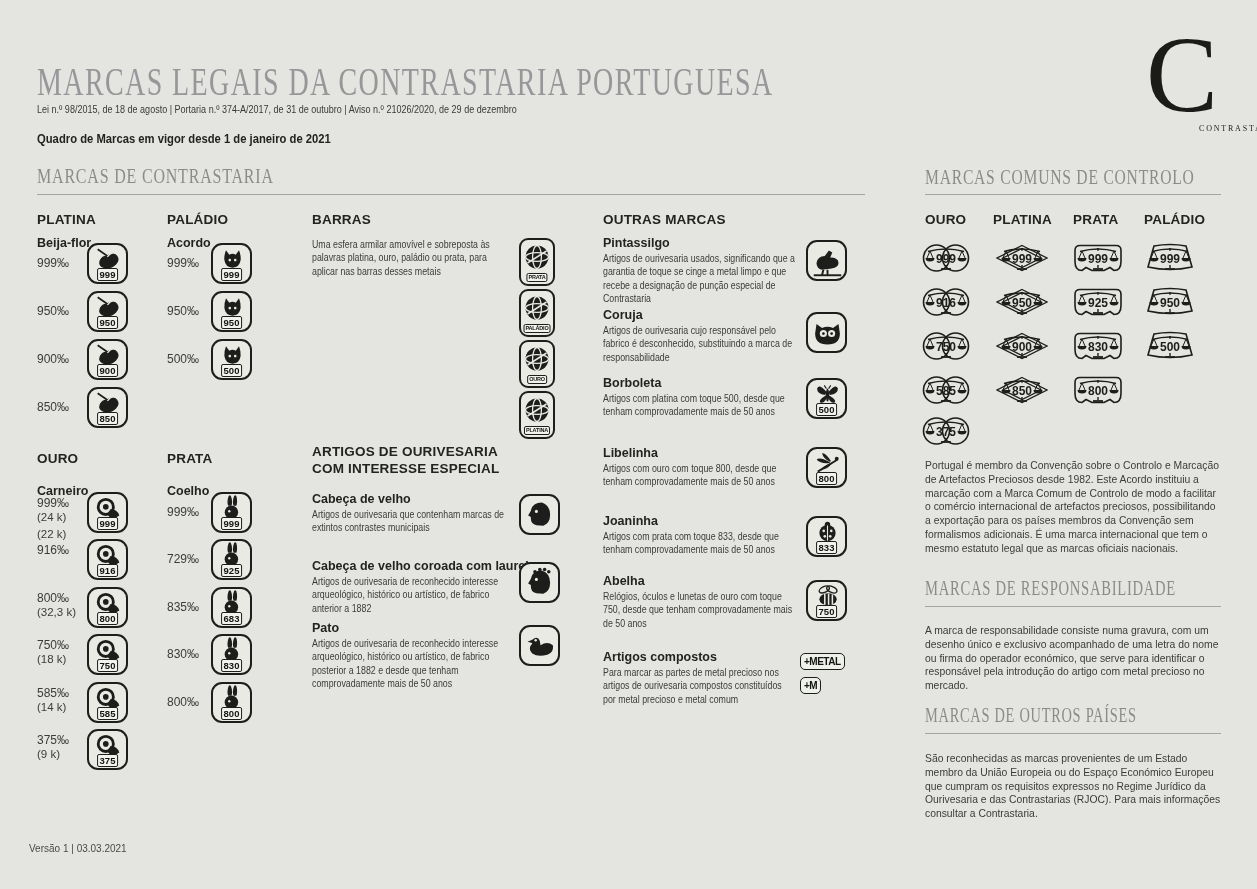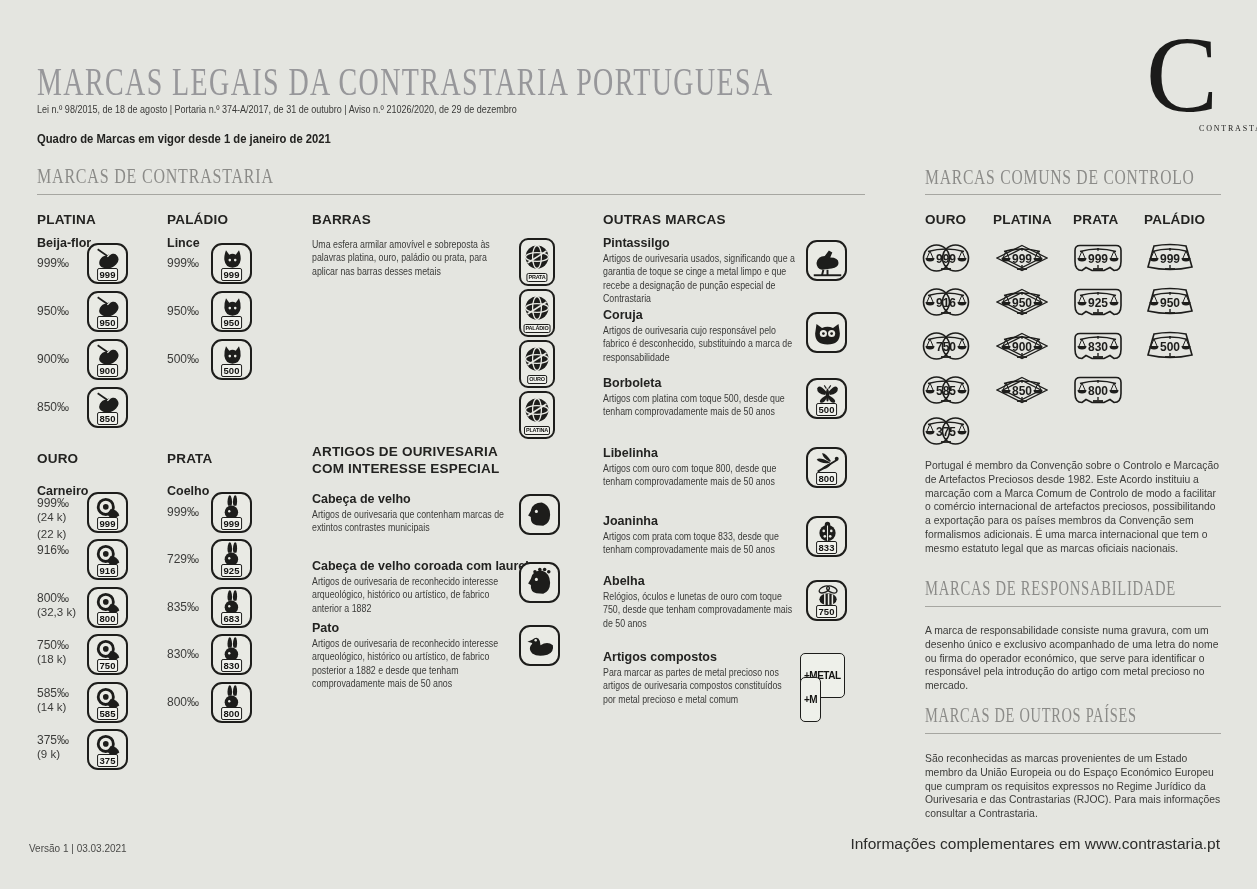--- a/index.html
+++ b/index.html
@@ -33,21 +33,21 @@
          background:#f2f3ee;border:1.6px solid #1d1d1b;border-radius:2px;
          font-size:9.5px;line-height:11px;font-weight:bold;color:#141412;
          padding:0 2px;white-space:nowrap;}
   .mark-bar{position:absolute;width:36px;height:48px;border:2px solid #1d1d1b;
             border-radius:9px;background:#e9eae4;box-sizing:border-box;}
   .mark-bar svg{position:absolute;left:3px;top:3px;width:26px;height:28px;}
   .mark-bar .plate{bottom:2px;font-size:5.5px;line-height:7px;border-width:1px;
                    letter-spacing:-.2px;padding:0 1px;}
   .mark-pill{position:absolute;border:1.8px solid #1d1d1b;border-radius:5px;
              background:#eef0ea;font-size:10px;font-weight:bold;color:#141412;
-             line-height:13px;padding:15px 3px;letter-spacing:-.5px;white-space:nowrap;}
+             line-height:13px;padding:1px 3px;letter-spacing:-.5px;white-space:nowrap;}
   .cmark{position:absolute;width:52px;height:30px;}
   .cmark text{font-family:"Liberation Sans",sans-serif;font-size:12px;font-weight:bold;
               fill:#1d1d1b;text-anchor:middle;}
   .logo-c{font-family:"Liberation Serif",serif;font-size:108px;line-height:90px;
           color:#1b1b1a;font-weight:400;}
   .logo-name{font-family:"Liberation Serif",serif;font-size:8px;letter-spacing:1.8px;
              color:#1b1b1a;white-space:nowrap;}
   .version{font-size:10px;color:#4a4a48;white-space:nowrap;}
   .info{font-size:15.5px;color:#2c2c2a;white-space:nowrap;}
 </style>
@@ -213,21 +213,21 @@
   </div>
   <div class="abs fin" style="left:37px;top:400px">850‰</div>
   <div class="mark-sq" style="left:87px;top:387px">
     <svg class="animal" viewBox="0 0 24 24">
         <use href="#a-hum"></use>
       </svg>
     <span class="plate">850</span>
   </div>
 
   <div class="abs colh" style="left:167px;top:212px">PALÁDIO</div>
-  <div class="abs animal-name" style="left:167px;top:236px">Lince</div>
+  <div class="abs animal-name" style="left:167px;top:236px">Acordo</div>
   <div class="abs fin" style="left:167px;top:256px">999‰</div>
   <div class="mark-sq" style="left:211px;top:243px">
     <svg class="animal" viewBox="0 0 24 24">
         <use href="#a-lynx"></use>
       </svg>
     <span class="plate">999</span>
   </div>
   <div class="abs fin" style="left:167px;top:304px">950‰</div>
   <div class="mark-sq" style="left:211px;top:291px">
     <svg class="animal" viewBox="0 0 24 24">
@@ -542,17 +542,14 @@
 
   <div class="abs serif-h" style="left:925px;top:577px;transform:scaleX(0.73)">MARCAS DE RESPONSABILIDADE</div>
   <div class="rule" style="left:925px;top:606px;width:296px"></div>
   <div class="abs panel-p" style="left:925px;top:624px">A marca de responsabilidade consiste numa gravura, com um desenho único e exclusivo acompanhado de uma letra do nome ou firma do operador económico, que serve para identificar o responsável pela introdução do artigo com metal precioso no mercado.</div>
 
   <div class="abs serif-h" style="left:925px;top:704px;transform:scaleX(0.72)">MARCAS DE OUTROS PAÍSES</div>
   <div class="rule" style="left:925px;top:733px;width:296px"></div>
   <div class="abs panel-p" style="left:925px;top:752px">São reconhecidas as marcas provenientes de um Estado membro da União Europeia ou do Espaço Económico Europeu que cumpram os requisitos expressos no Regime Jurídico da Ourivesaria e das Contrastarias (RJOC). Para mais informações consultar a Contrastaria.</div>
 
   <div class="abs version" style="left:29px;top:843px">Versão 1 | 03.03.2021</div>
-  <div class="abs info" style="right:37px;top:835px">
-    <span>Informações complementares em </span><span>www.contrastaria.pt</span>
-  </div>
 
 </div>
 
 </body></html>

